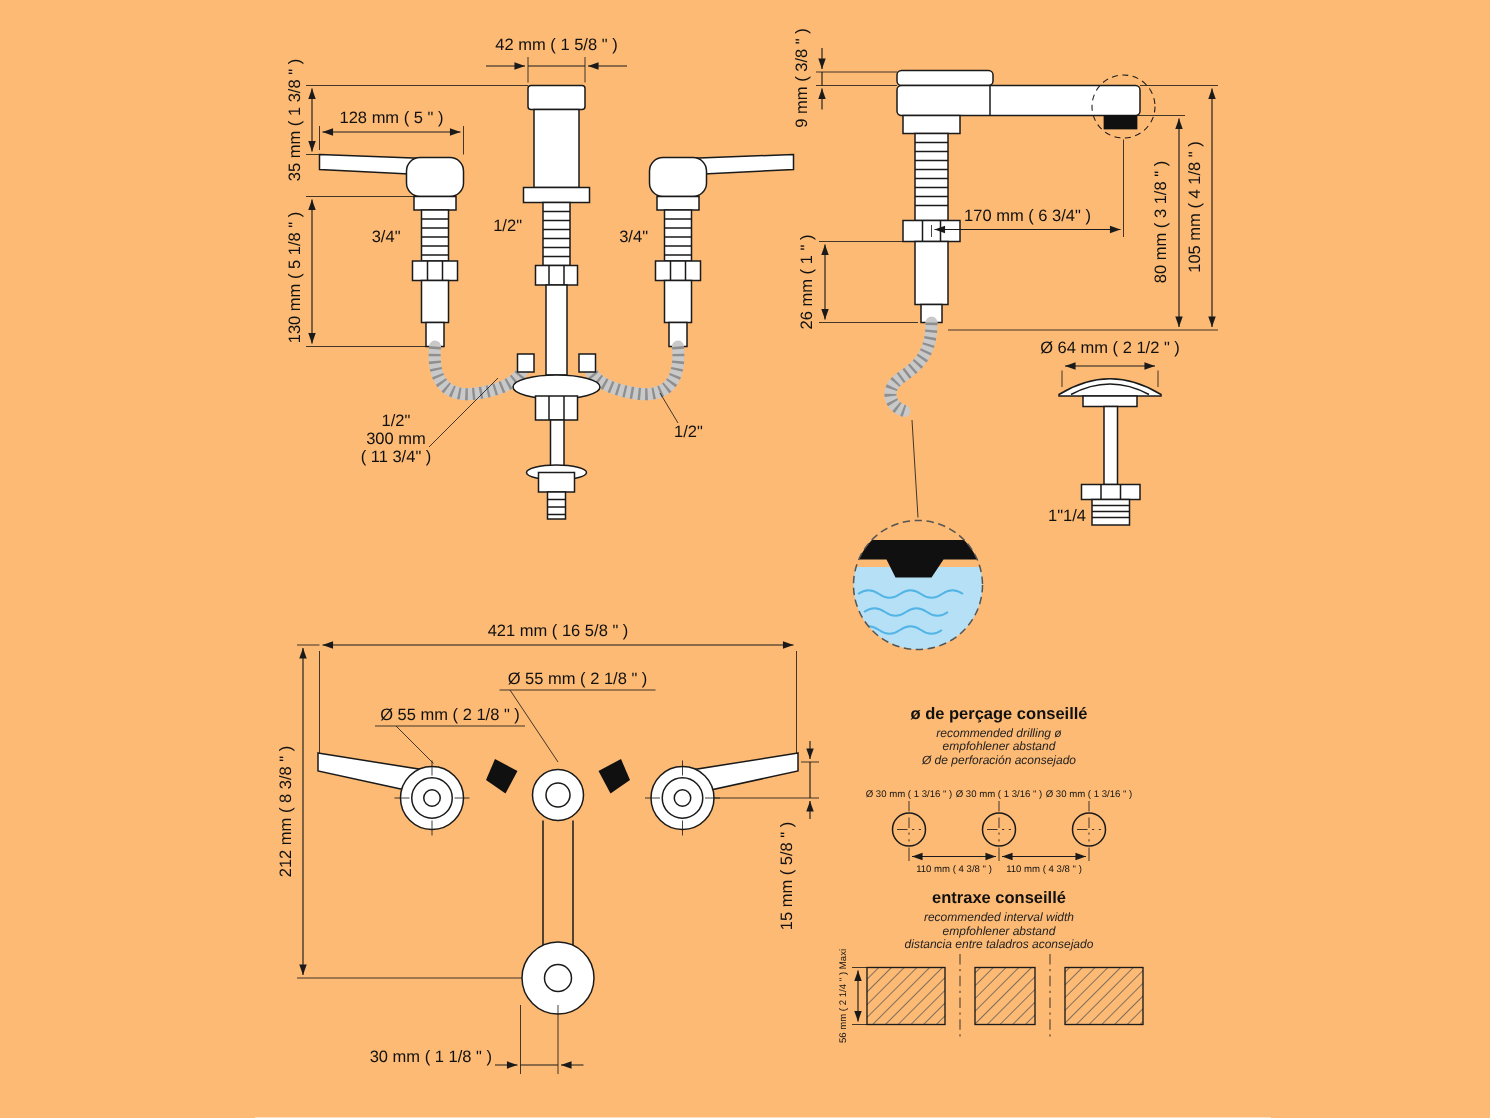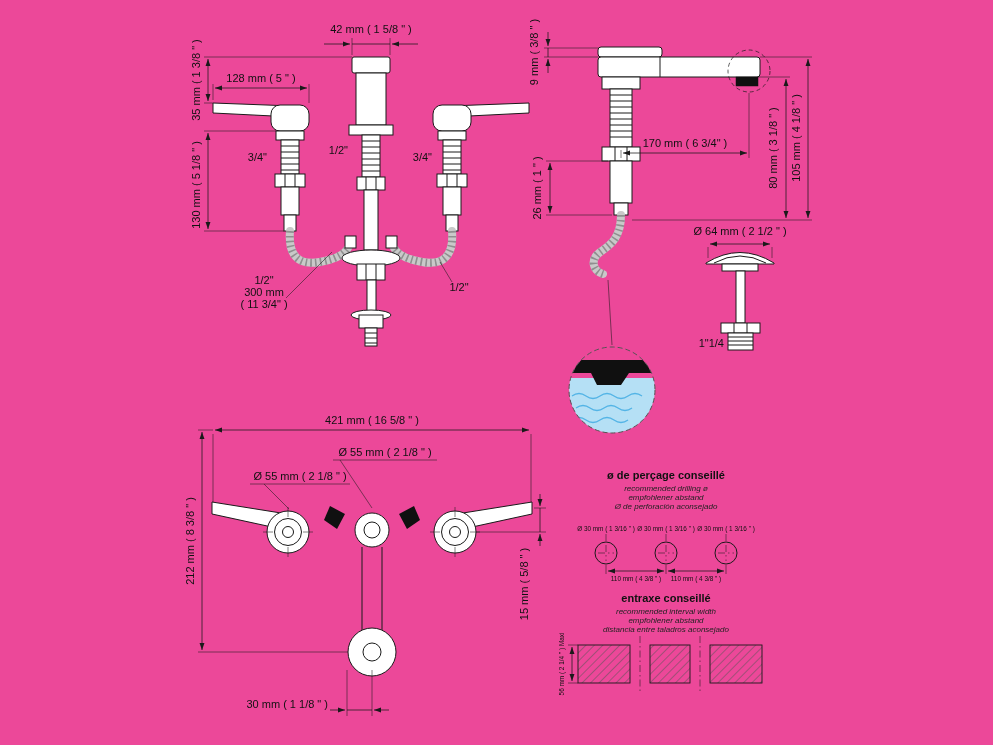--- a/index.html
+++ b/index.html
@@ -1,16 +1,16 @@
 <!DOCTYPE html>
 <html><head>
 <meta charset="utf-8">
 <style>
   html,body{margin:0;padding:0;background:#fff;}
-  .page{width:993px;height:745px;background:#ec4899;position:relative;overflow:hidden;}
+  .page{width:993px;height:745px;background:#fdba74;position:relative;overflow:hidden;}
   svg{display:block;}
   .ln   {stroke:#1a1a1a;stroke-width:1;fill:none;}
   .lnf  {stroke:#1a1a1a;stroke-width:1;fill:#ffffff;}
   .fillD{fill:#101010;stroke:#101010;stroke-width:.5;}
   .ext  {stroke:#1a1a1a;stroke-width:.55;fill:none;}
   .dim  {stroke:#1a1a1a;stroke-width:.75;fill:none;}
   .dashc{stroke:#1a1a1a;stroke-width:.7;fill:none;stroke-dasharray:4 3;}
   .dashc2{stroke:#555;stroke-width:1;fill:none;stroke-dasharray:5 3;}
   .cl   {stroke:#1a1a1a;stroke-width:.55;fill:none;stroke-dasharray:7 3 1.5 3;}
   .hoseA{stroke:#c9c9c9;stroke-width:8;fill:none;stroke-linecap:round;}

